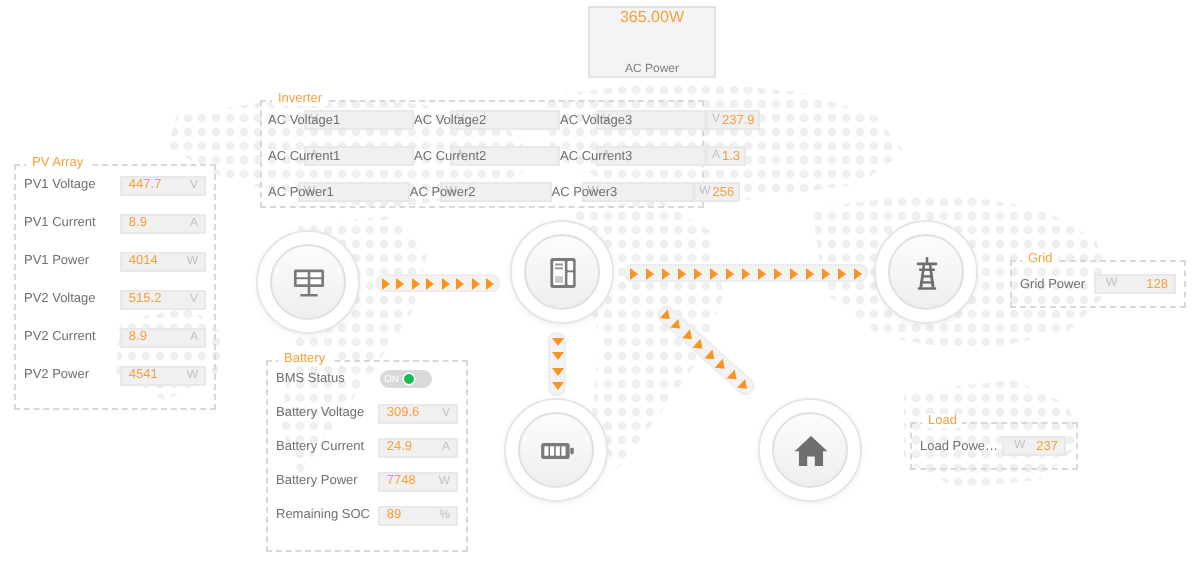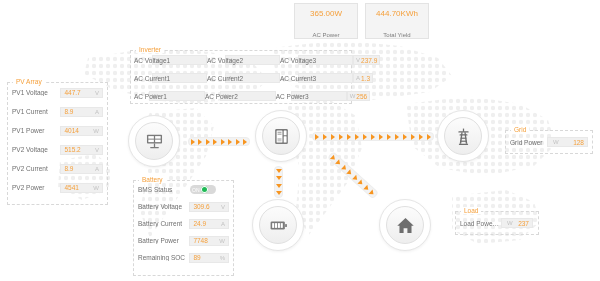--- a/index.html
+++ b/index.html
@@ -30,22 +30,22 @@
     z-index: 4;
   }
   .stat-card {
     width: 64px;
     height: 36px;
     background: #f4f4f4;
     border: 1px solid #e3e3e3;
     display: flex;
     flex-direction: column;
     align-items: center;
-    justify-content: flex-end;
-    gap: 14px;
+    justify-content: space-between;
+    gap: 3px;
   }
   .stat-value {
     color: #f5a03c;
     font-size: 8px;
   }
   .stat-label {
     color: #7d7d7d;
     font-size: 6px;
   }
 
@@ -255,24 +255,20 @@
       <path d="M60,160 L96,154 L112,168 L108,190 L82,200 L58,188 Z"></path>
     </clipPath>
   </defs>
   <rect x="0" y="0" width="600" height="281" fill="url(#dots)" clip-path="url(#landmass)"></rect>
 </svg>
 
 <div class="stat-row">
   <div class="stat-card">
     <div class="stat-value">365.00W</div>
     <div class="stat-label">AC Power</div>
-  </div>
-  <div class="stat-card">
-    <div class="stat-value">444.70KWh</div>
-    <div class="stat-label">Total Yield</div>
   </div>
 </div>
 
 <div class="panel" id="pv-panel">
   <div class="panel-title">PV Array</div>
   <div class="row">
     <div class="row-label">PV1 Voltage</div>
     <div class="field">
       <span class="field-value">447.7</span>
       <span class="field-unit">V</span>

